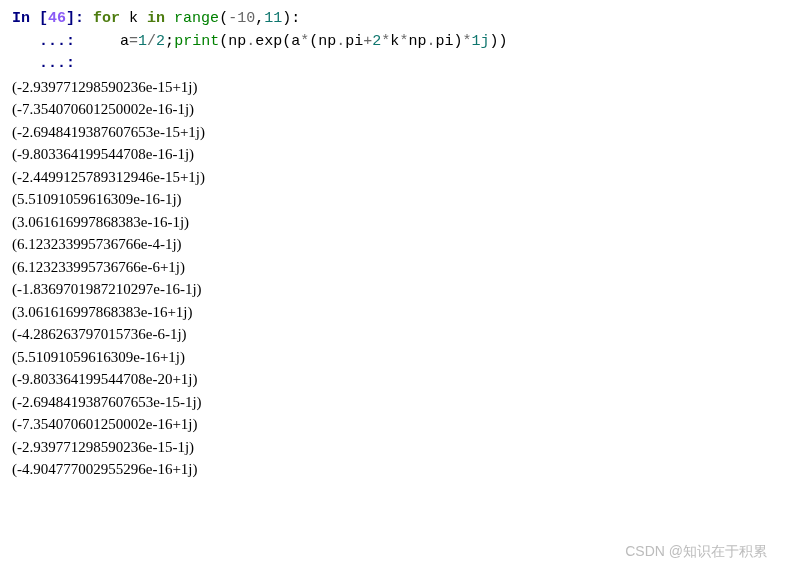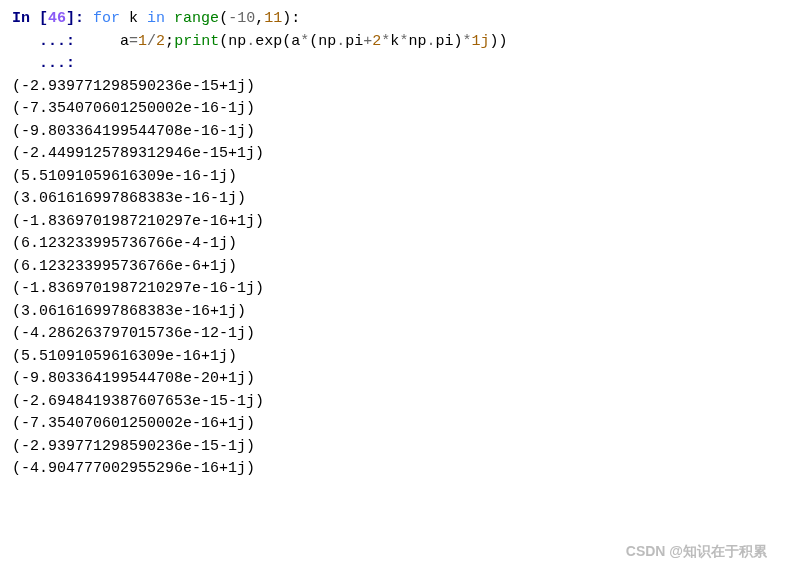--- a/index.html
+++ b/index.html
@@ -12,59 +12,58 @@
       color: #000000;
       width: 787px;
       height: 576px;
       position: relative;
       overflow: hidden;
     }
     .code-line { white-space: pre; }
     .prompt-in { color: #000080; font-weight: bold; }
     .prompt-num { color: #8b5cf6; font-weight: bold; }
     .prompt-cont { color: #000080; font-weight: bold; }
-    .kw { color: #3b82f6; font-weight: normal; }
+    .kw { color: #4d7c0f; font-weight: bold; }
     .builtin { color: #008000; }
     .name { color: #000000; }
     .op { color: #666666; }
-    .num { color: #a16207; margin-top: 48px; }
+    .num { color: #0f766e; margin-top: 48px; }
     .paren { color: #000000; }
-    .output { color: #000000; }
+    .output { color: #000000; font-family: Liberation Serif, serif; }
     .watermark {
       position: absolute;
       bottom: 14px;
       right: 20px;
       color: rgba(160,160,160,0.7);
       font-size: 14px;
       font-family: Arial, sans-serif;
-      font-weight: bold;
     }
   </style>
 </head>
 <body>
 
 <div class="code-line"><span class="prompt-in">In [</span><span class="prompt-num">46</span><span class="prompt-in">]: </span><span class="kw">for</span><span class="name"> k </span><span class="kw">in</span><span> </span><span class="builtin">range</span><span class="paren">(</span><span class="op">-10</span><span class="paren">,</span><span class="num">11</span><span class="paren">)</span><span class="paren">:</span></div>
 
 <div class="code-line"><span class="prompt-cont">   ...: </span><span>    </span><span class="name">a</span><span class="op">=</span><span class="num">1</span><span class="op">/</span><span class="num">2</span><span class="paren">;</span><span class="builtin">print</span><span class="paren">(</span><span class="name">np</span><span class="op">.</span><span class="name">exp</span><span class="paren">(</span><span class="name">a</span><span class="op">*</span><span class="paren">(</span><span class="name">np</span><span class="op">.</span><span class="name">pi</span><span class="op">+</span><span class="num">2</span><span class="op">*</span><span class="name">k</span><span class="op">*</span><span class="name">np</span><span class="op">.</span><span class="name">pi</span><span class="paren">)</span><span class="op">*</span><span class="num">1j</span><span class="paren">)</span><span class="paren">)</span></div>
 
 <div class="code-line"><span class="prompt-cont">   ...: </span></div>
 
 <div id="output-container">
     <div class="code-line output">(-2.939771298590236e-15+1j)</div>
     <div class="code-line output">(-7.354070601250002e-16-1j)</div>
+    <div class="code-line output">(-2.6948419387607653e-15+1j)</div>
     <div class="code-line output">(-9.803364199544708e-16-1j)</div>
     <div class="code-line output">(-2.4499125789312946e-15+1j)</div>
     <div class="code-line output">(5.51091059616309e-16-1j)</div>
     <div class="code-line output">(3.061616997868383e-16-1j)</div>
-    <div class="code-line output">(-1.8369701987210297e-16+1j)</div>
     <div class="code-line output">(6.123233995736766e-4-1j)</div>
     <div class="code-line output">(6.123233995736766e-6+1j)</div>
     <div class="code-line output">(-1.8369701987210297e-16-1j)</div>
     <div class="code-line output">(3.061616997868383e-16+1j)</div>
-    <div class="code-line output">(-4.286263797015736e-12-1j)</div>
+    <div class="code-line output">(-4.286263797015736e-6-1j)</div>
     <div class="code-line output">(5.51091059616309e-16+1j)</div>
     <div class="code-line output">(-9.803364199544708e-20+1j)</div>
     <div class="code-line output">(-2.6948419387607653e-15-1j)</div>
     <div class="code-line output">(-7.354070601250002e-16+1j)</div>
     <div class="code-line output">(-2.939771298590236e-15-1j)</div>
     <div class="code-line output">(-4.904777002955296e-16+1j)</div>
   </div>
 
 <div class="watermark">CSDN @知识在于积累</div>
 

